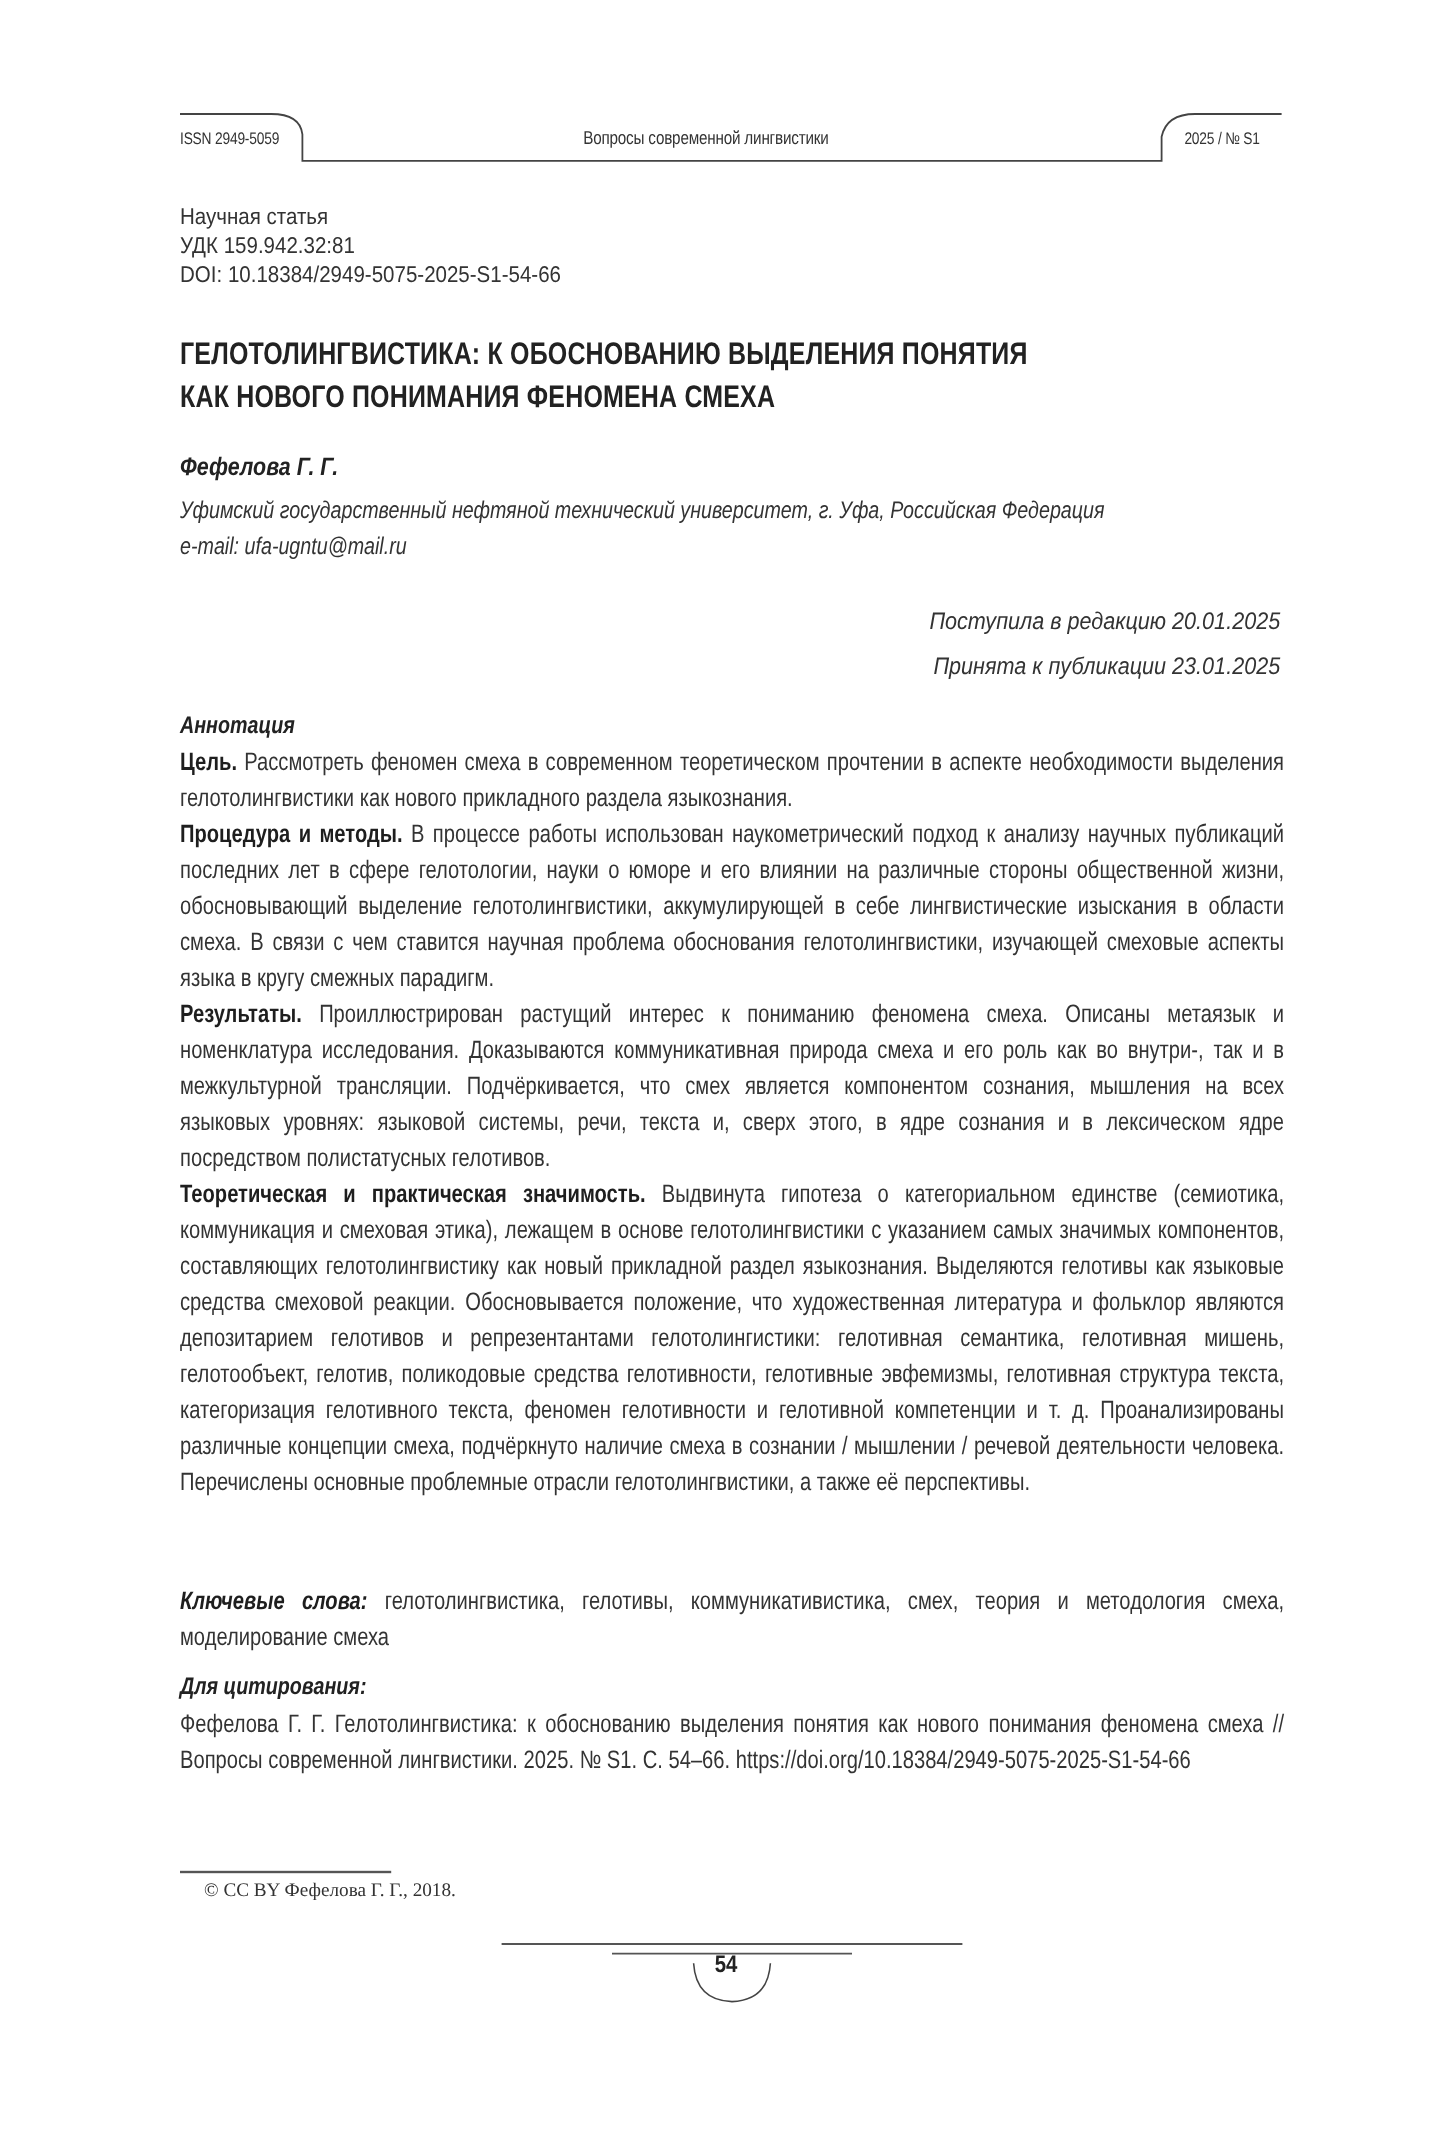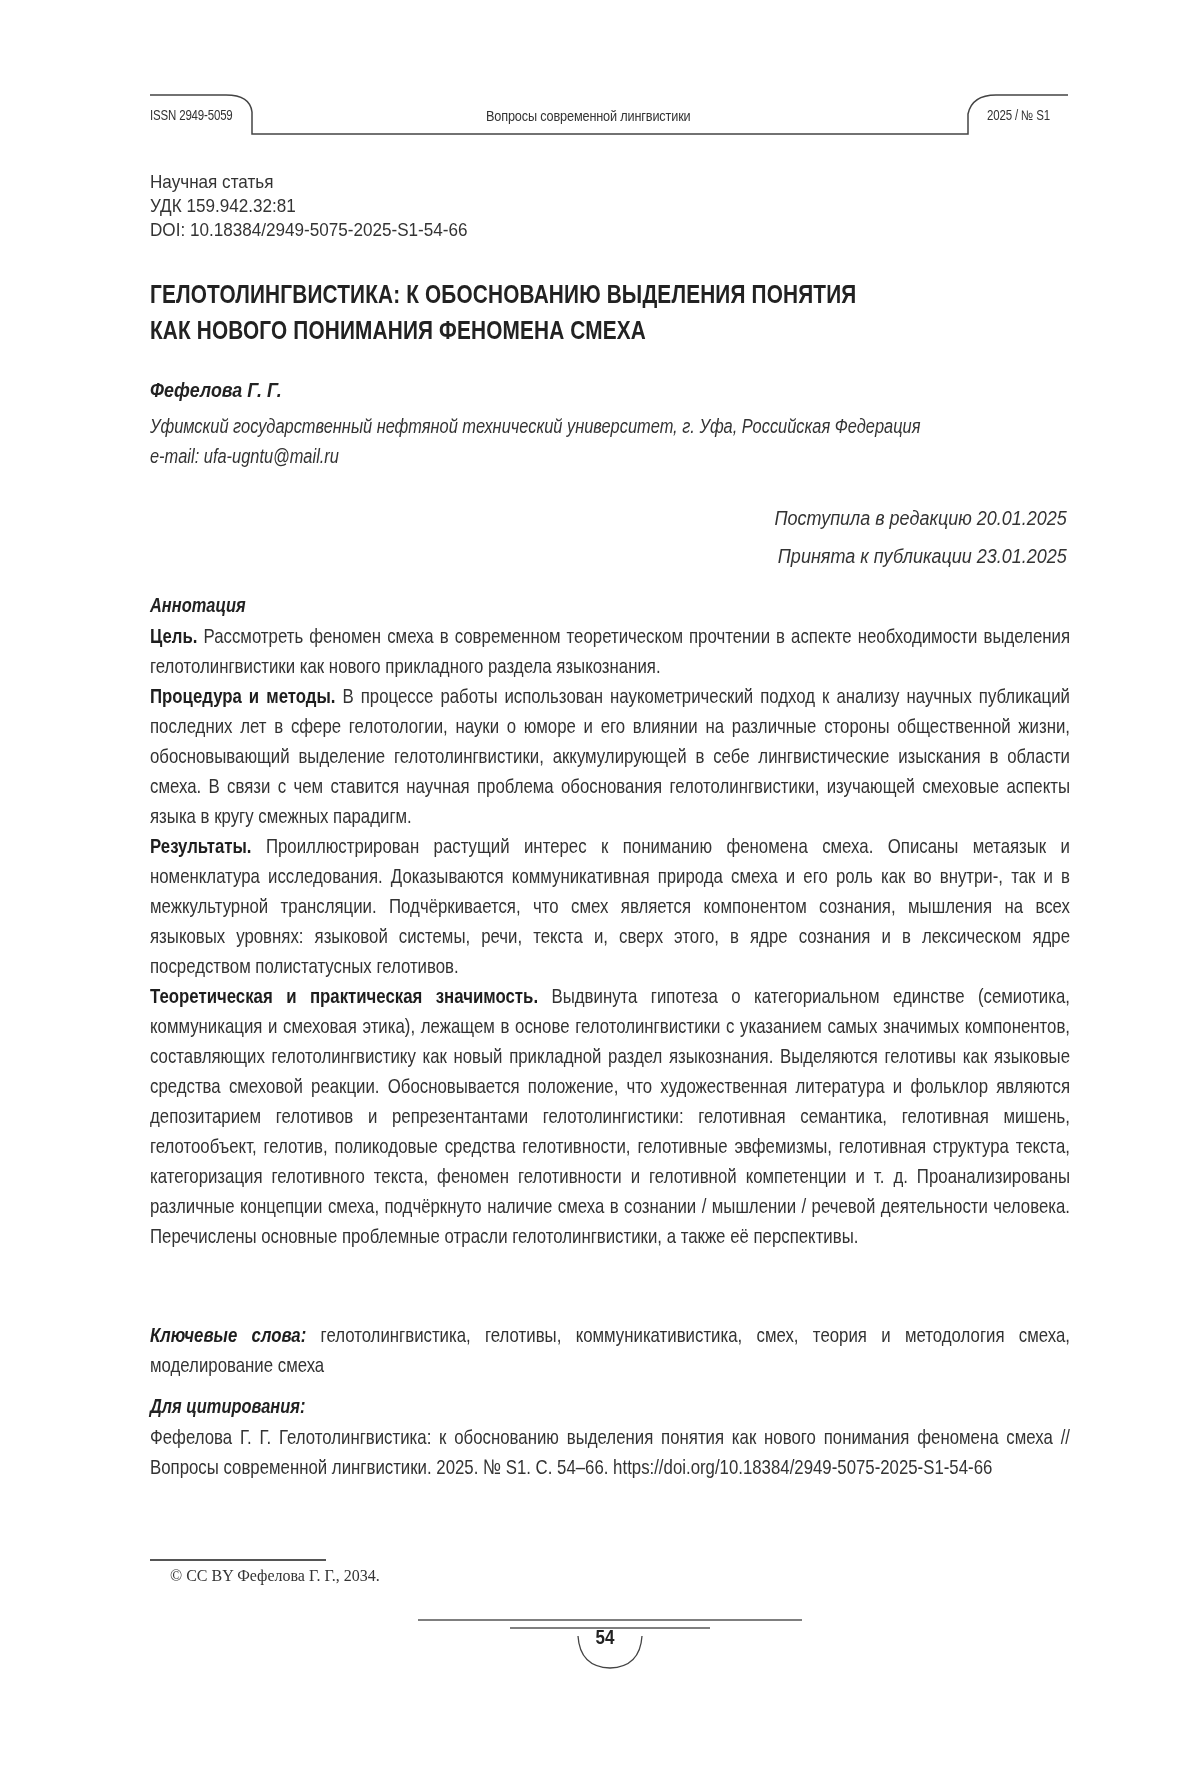--- a/index.html
+++ b/index.html
@@ -84,21 +84,21 @@
   </div>
 
   <div class="body-block keywords">
     <b>Ключевые слова:</b><span> гелотолингвистика, гелотивы, коммуникативистика, смех, теория и методология смеха, моделирование смеха</span>
   </div>
 
   <div class="cite-head">Для цитирования:</div>
   <div class="body-block cite">Фефелова Г. Г. Гелотолингвистика: к обоснованию выделения понятия как нового понимания феномена смеха // Вопросы современной лингвистики. 2025. № S1. С. 54–66. https://doi.org/10.18384/2949-5075-2025-S1-54-66</div>
 
   <div class="footnote-line"></div>
-  <div class="footnote">© CC BY Фефелова Г. Г., 2034.</div>
+  <div class="footnote">© CC BY Фефелова Г. Г., 2018.</div>
 
   <svg class="header-svg" width="1200" height="1783" style="pointer-events:none;">
     <line x1="418" y1="1620" x2="802" y2="1620" stroke="#555" stroke-width="1.5"></line>
     <line x1="510" y1="1628" x2="710" y2="1628" stroke="#555" stroke-width="1.5"></line>
     <path d="M578 1636 Q580 1667 610 1668 Q640 1667 642 1636" fill="none" stroke="#444" stroke-width="1.3"></path>
   </svg>
   <div class="page-num">54</div>
 
 </div>
 

